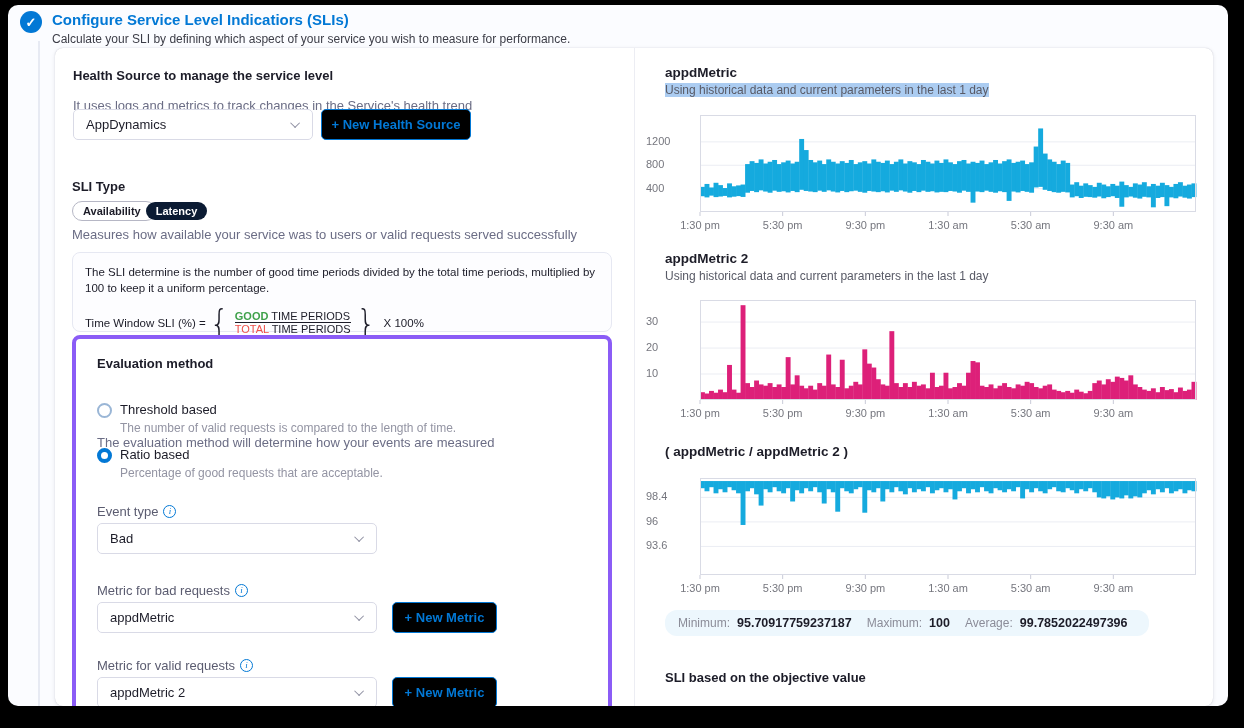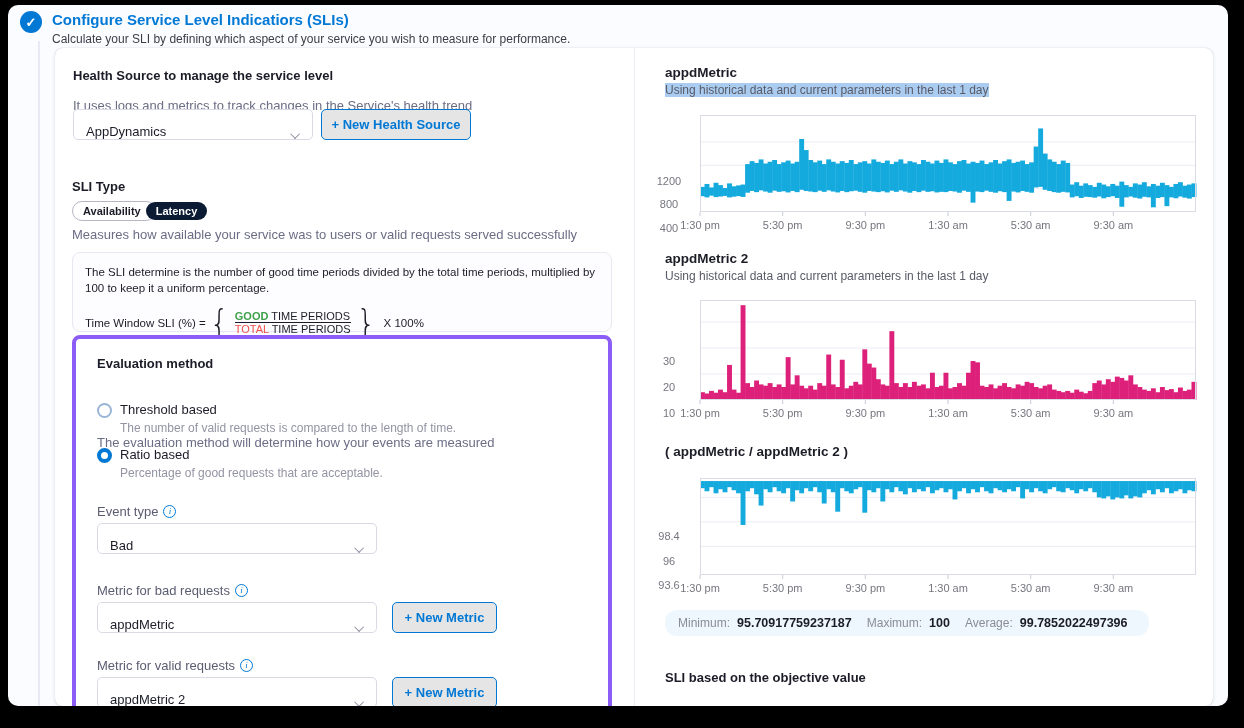--- a/index.html
+++ b/index.html
@@ -17,23 +17,23 @@
           box-shadow:0 0 1px rgba(30,30,60,.25), 0 1px 4px rgba(30,30,60,.10); overflow:hidden; }
   .col-divider { position:absolute; left:579px; top:0; bottom:0; width:1px; background:#ECEDF3; }
 
   .abs { position:absolute; }
   .lbl-bold { font-size:13px; font-weight:bold; color:#1c1c28; }
   .lbl-gray { font-size:13px; color:#6b6d85; }
   .field-label { font-size:13px; color:#5b5c70; display:flex; align-items:center; gap:5px; }
   .info-icon { width:13px; height:13px; border:1px solid #0278D5; border-radius:50%; color:#0278D5; font-size:9px; line-height:11px; text-align:center; display:inline-block; }
   .info-icon::before { content:"i"; font-style:italic; font-family:"Liberation Serif", serif; }
 
-  .select { background:#fff; border:1px solid #d9dae6; border-radius:5px; height:31px; display:flex; align-items:flex-end; justify-content:space-between; padding:0 12px; font-size:13px; color:#1c1c28; cursor:pointer; }
+  .select { background:#fff; border:1px solid #d9dae6; border-radius:5px; height:31px; display:flex; align-items:center; justify-content:space-between; padding:0 12px; font-size:13px; color:#1c1c28; cursor:pointer; }
   .chev { width:7px; height:7px; border-left:1.5px solid #8f90a2; border-bottom:1.5px solid #8f90a2; transform:rotate(-45deg) translateY(-2px); }
-  .btn-outline { background:#e5e5e5; border:1px solid #0278D5; border-radius:5px; color:#0278D5; font-size:13px; font-weight:bold; display:flex; align-items:center; justify-content:center; height:31px; cursor:pointer; }
+  .btn-outline { background:#000000; border:1px solid #0278D5; border-radius:5px; color:#0278D5; font-size:13px; font-weight:bold; display:flex; align-items:center; justify-content:center; height:31px; cursor:pointer; }
 
   
   .pills { display:flex; align-items:center; }
   .pill { font-size:11px; font-weight:bold; border-radius:10px; padding:3px 10px; }
   .pill-plain { background:#fff; border:1px solid #b6b7c5; color:#1c1c28; padding-right:14px; }
   .pill-dark { background:#0b1b33; color:#fff; margin-left:-10px; }
 
   
   .eq-box { border:1px solid #e6e8f2; background:#fdfdff; border-radius:8px; padding:11px 12px; }
   .eq-text { font-size:11.5px; color:#1c1c28; line-height:1.4; }
@@ -49,21 +49,21 @@
   .radio { width:15px; height:15px; border-radius:50%; border:2px solid #9ab6d6; background:#fff; }
   .radio.on { border:4.5px solid #0278D5; }
   .radio-label { font-size:13px; color:#1c1c28; }
   .radio-sub { font-size:12px; color:#9394a3; }
 
   
   .chart-title { font-size:13.5px; font-weight:bold; color:#1d1d28; }
   .chart-sub { font-size:12px; color:#585a66; }
   .chart-sub .hl { background:#abccf1; }
   .plot { position:absolute; }
-  .plot .ylab { position:absolute; left:-54px; width:46px; text-align:center; font-size:11px; color:#75767e;margin-top:40px; }
+  .plot .ylab { position:absolute; left:-54px; width:46px; text-align:left; font-size:11px; color:#75767e; }
   .plot .xlab { position:absolute; width:90px; text-align:center; font-size:11px; color:#75767e; }
 
   .stats-bar { display:inline-flex; align-items:center; gap:7px; background:#EDF7FD; border-radius:12px; padding:6px 13px; white-space:nowrap; }
   .stats-bar .sl { font-size:12px; color:#8b8c98; }
   .stats-bar .sv { font-size:12.5px; font-weight:bold; color:#1c1c28; margin-right:8px; }
   .sli-footer { font-size:13px; font-weight:bold; color:#1c1c28; }
 </style>
 </head>
 <body>
 

